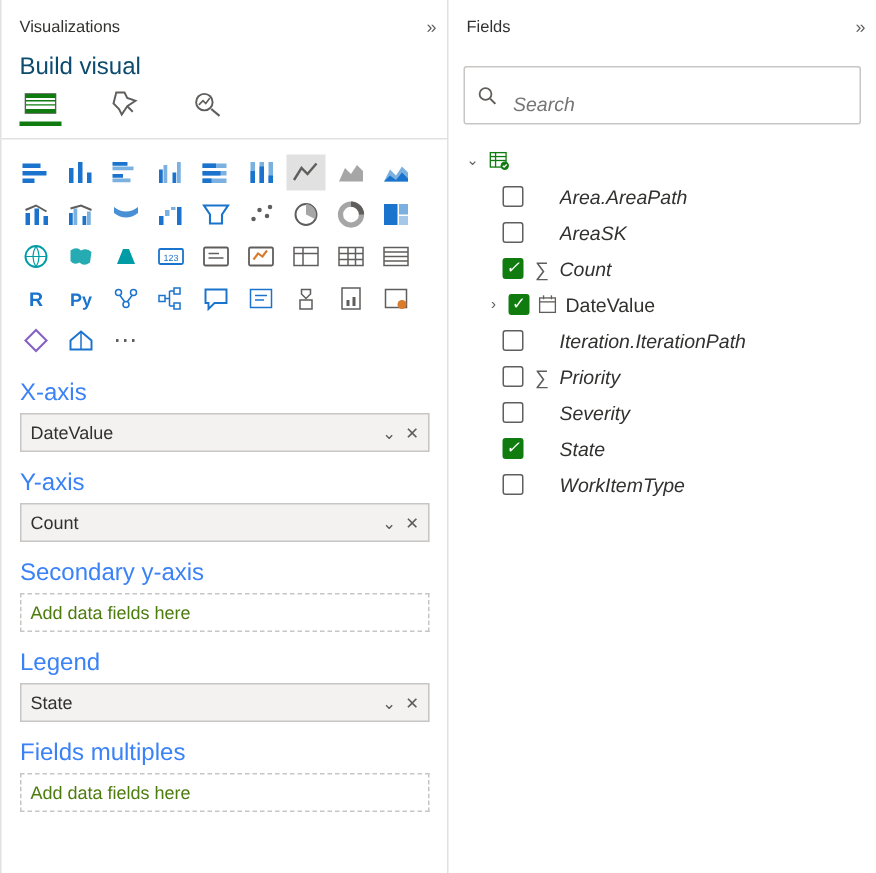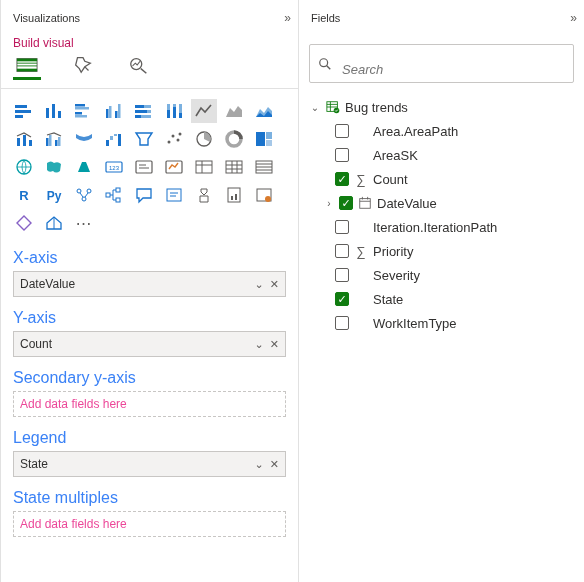--- a/index.html
+++ b/index.html
@@ -14,21 +14,21 @@
   .root { display: flex; width: 584px; height: 582px; }
   .pane { border-left: 1px solid #e1e1e1; height: 100%; display: flex; flex-direction: column; }
   .pane.vis { width: 298px; }
   .pane.fields { flex: 1; }
   .pane-header {
     display: flex; align-items: center; justify-content: space-between;
     padding: 6px 10px 6px 12px; height: 36px;
   }
   .pane-title { font-size: 11px; font-weight: 400; }
   .chev-collapse { font-size: 12px; color: #605e5c; cursor: pointer; letter-spacing: -3px; }
-  .sub-label { padding: 0 12px 4px; font-size: 12px; color: #be185d; }
+  .sub-label { padding: 0 12px 4px; font-size: 16px; color: #0c4a6e; }
   .tabs { display: flex; gap: 28px; padding: 2px 12px 8px; border-bottom: 1px solid #e1e1e1; }
   .tab-icon { width: 28px; height: 24px; display: flex; align-items: center; justify-content: center; color: #605e5c; cursor: pointer; border-bottom: 3px solid transparent; padding-bottom: 4px; }
   .tab-icon.active { border-bottom-color: #107c10; }
   .tab-icon svg { width: 22px; height: 20px; }
   .gallery { padding: 10px 10px 6px; display: grid; grid-template-columns: repeat(9, 26px); gap: 4px 4px; }
   .viz-cell {
     width: 26px; height: 24px; display: flex; align-items: center; justify-content: center;
     cursor: pointer; color: #605e5c;
   }
   .viz-cell.sel { background: #e1e1e1; }
@@ -36,21 +36,21 @@
   .blue { color: #1a73cc; }
   .teal { color: #009ca6; }
   .orange { color: #d97b2d; }
   .purple { color: #8661c5; }
   .wells { padding: 8px 12px 40px; overflow-y: auto; flex: 1; }
   .well { margin-bottom: 12px; }
   .well-label { font-size: 16px; color: #3b82f6; margin-bottom: 4px; }
   .well-box {
     border: 1px dashed #c8c6c4; background: #fff;
     display: flex; align-items: center; padding: 3px 6px; min-height: 26px;
-    font-size: 12px; color: #ec4899;
+    font-size: 12px; color: #4d7c0f;
   }
   .well-box.filled {
     border: 1px solid #c8c6c4; background:#f3f2f1; color:#323130;
     justify-content: space-between;
   }
   .well-actions { display:flex; gap:6px; align-items:center; }
   .well-actions span { cursor:pointer; color:#605e5c; font-size:11px; display:inline-block; }
   .search-wrap { padding: 8px 10px 6px; }
   .search {
     border: 1px solid #c8c6c4; border-radius: 2px; padding: 4px 8px;
@@ -71,21 +71,21 @@
     width: 14px; height:14px; border:1px solid #605e5c; border-radius:2px;
     display:flex; align-items:center; justify-content:center; cursor:pointer;
     font-size:11px; line-height:1;
   }
   .tree-row .cb.checked { background:#107c10; border-color:#107c10; color:#fff; }
   .tree-row .ficon { width:16px; display:flex; justify-content:center; color:#605e5c; }
   .tree-row .ficon svg { width:14px; height:14px; }
   .tree-row .flabel { flex:1; white-space:nowrap; overflow:hidden; text-overflow:ellipsis; }
   .tree-head .ficon { color:#107c10; }
   .indent1 { padding-left: 20px; }
-  .indent2 { padding-left: 32px; }
+  .indent2 { padding-left: 32px; font-style: italic; }
   .dots { font-size:16px; letter-spacing:1px; }
 </style>
 </head>
 <body>
 
 <div class="root">
 
   <div class="pane vis">
     <div class="pane-header">
       <span class="pane-title">Visualizations</span>
@@ -414,21 +414,21 @@
         <div class="well-label">Legend</div>
         <div class="well-box filled">
           <span>State</span>
           <span class="well-actions">
             <span>⌄</span>
             <span>✕</span>
           </span>
         </div>
       </div>
       <div class="well">
-        <div class="well-label">State multiples</div>
+        <div class="well-label">Fields multiples</div>
         <div class="well-box">
           <span>Add data fields here</span>
         </div>
       </div>
     </div>
   </div>
 
   <div class="pane fields">
     <div class="pane-header">
       <span class="pane-title">Fields</span>
@@ -449,21 +449,20 @@
         <span class="ficon">
             <svg viewBox="0 0 16 16">
               <rect x="1" y="2" width="12" height="11" fill="none" stroke="currentColor"></rect>
               <line x1="1" y1="5" x2="13" y2="5" stroke="currentColor"></line>
               <line x1="1" y1="8" x2="13" y2="8" stroke="currentColor"></line>
               <line x1="5" y1="2" x2="5" y2="13" stroke="currentColor"></line>
               <circle cx="12" cy="12" r="3.2" fill="#107c10"></circle>
               <path d="M10.5 12 l1 1 l2 -2" stroke="#fff" stroke-width="1" fill="none"></path>
             </svg>
           </span>
-        <span class="flabel">Bug trends</span>
       </div>
 
       <div class="tree-row indent2">
         <span class="cb"></span>
         <span class="ficon"></span>
         <span class="flabel">Area.AreaPath</span>
       </div>
       <div class="tree-row indent2">
         <span class="cb"></span>
         <span class="ficon"></span>

